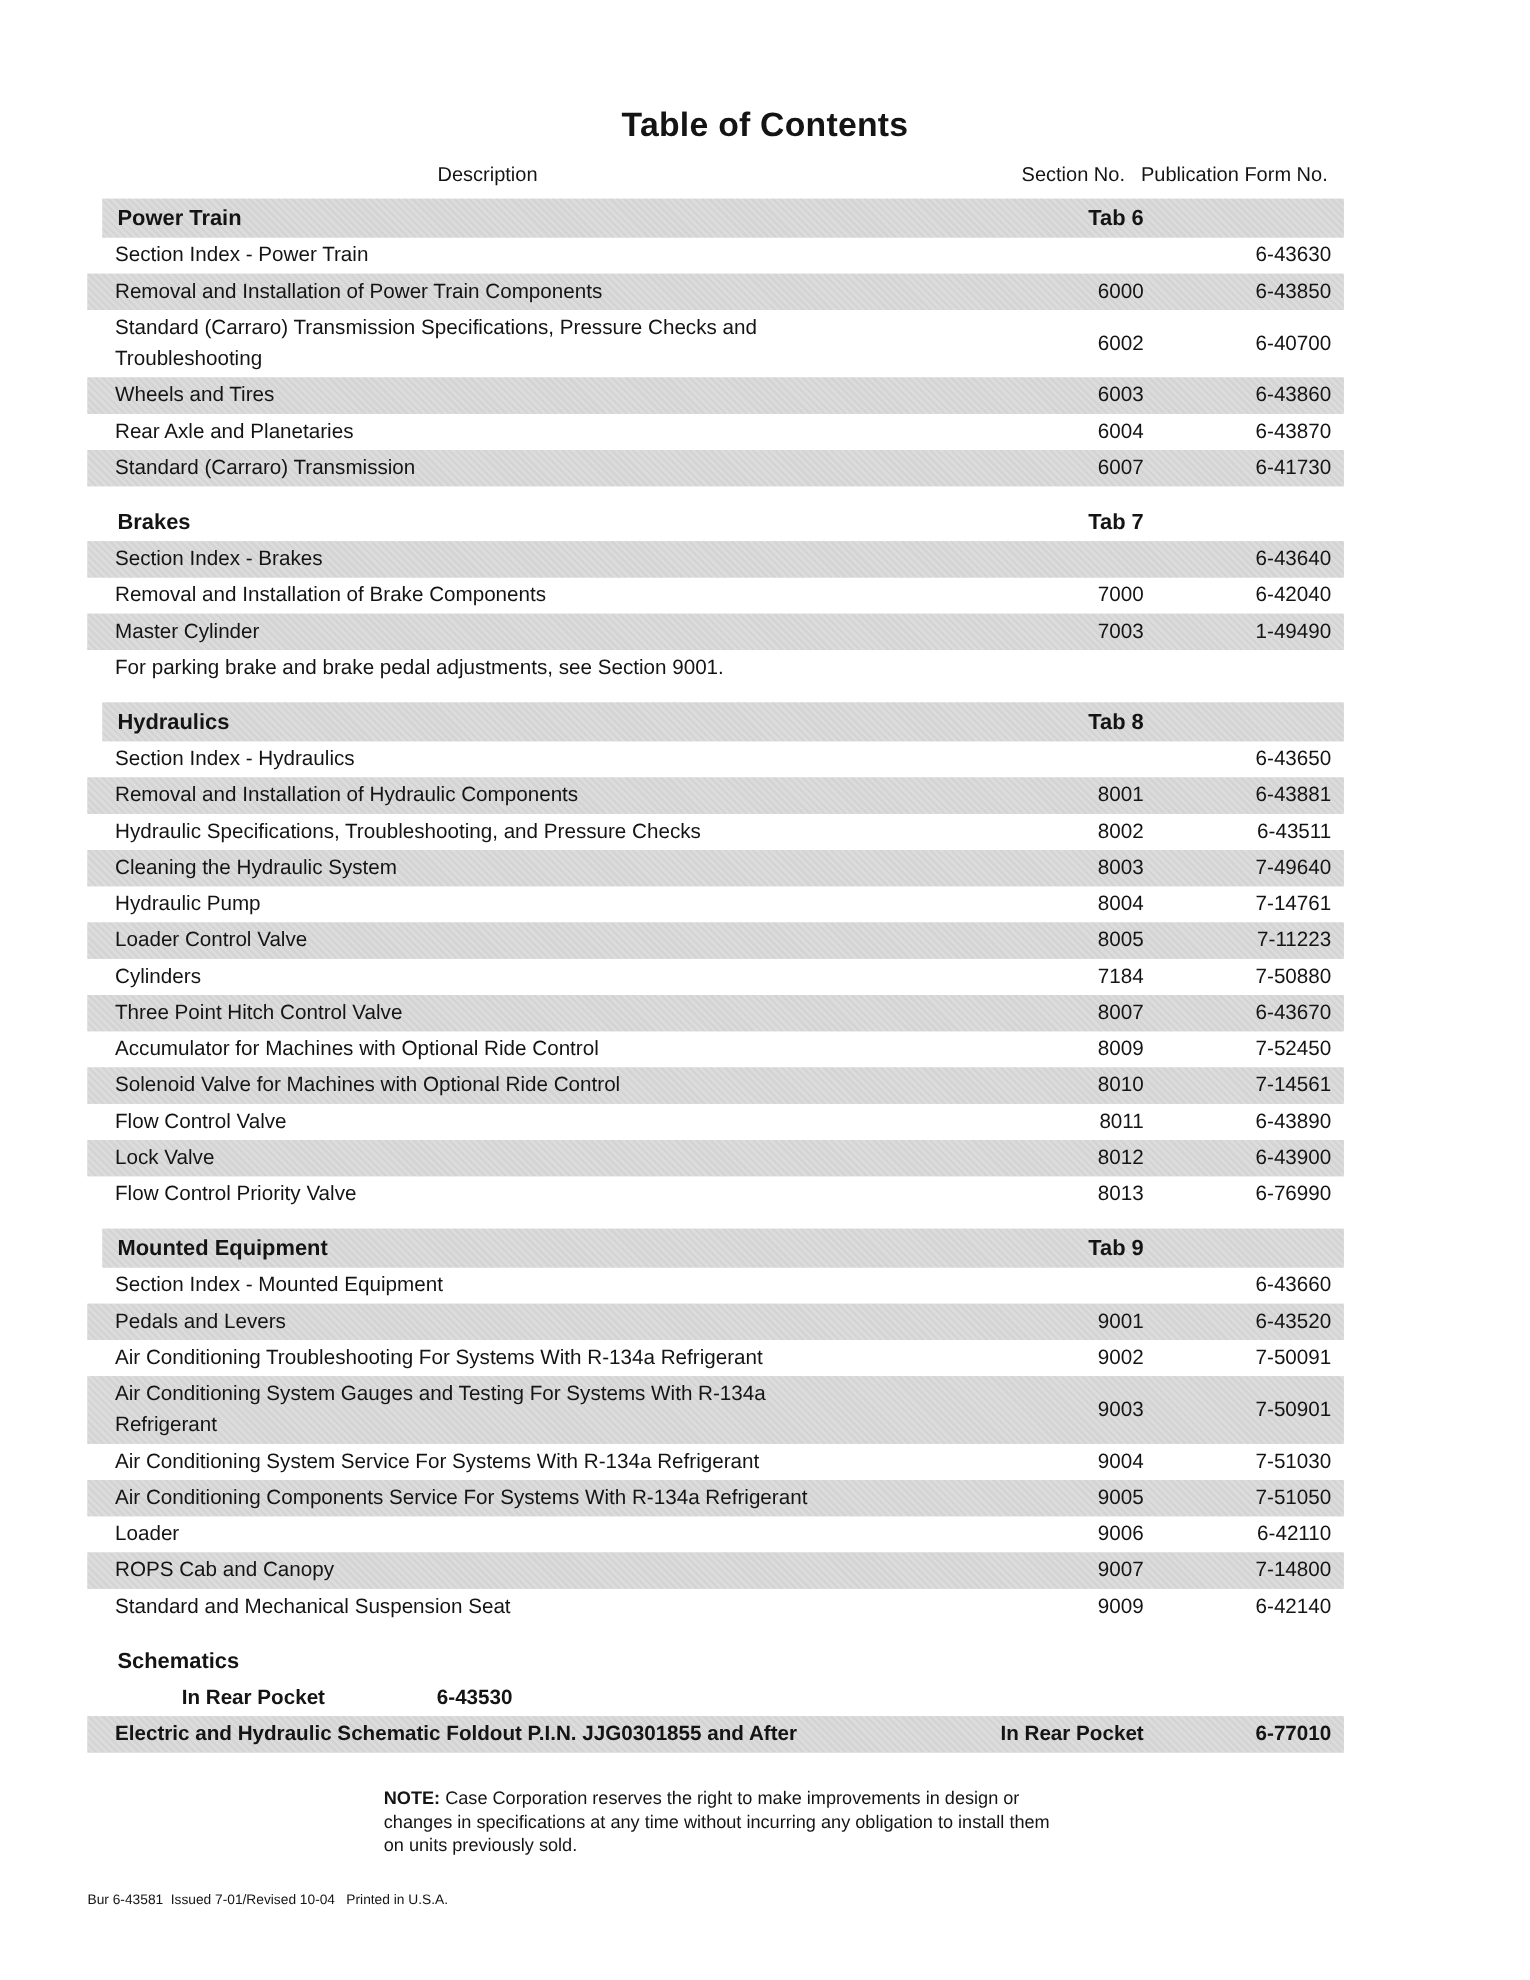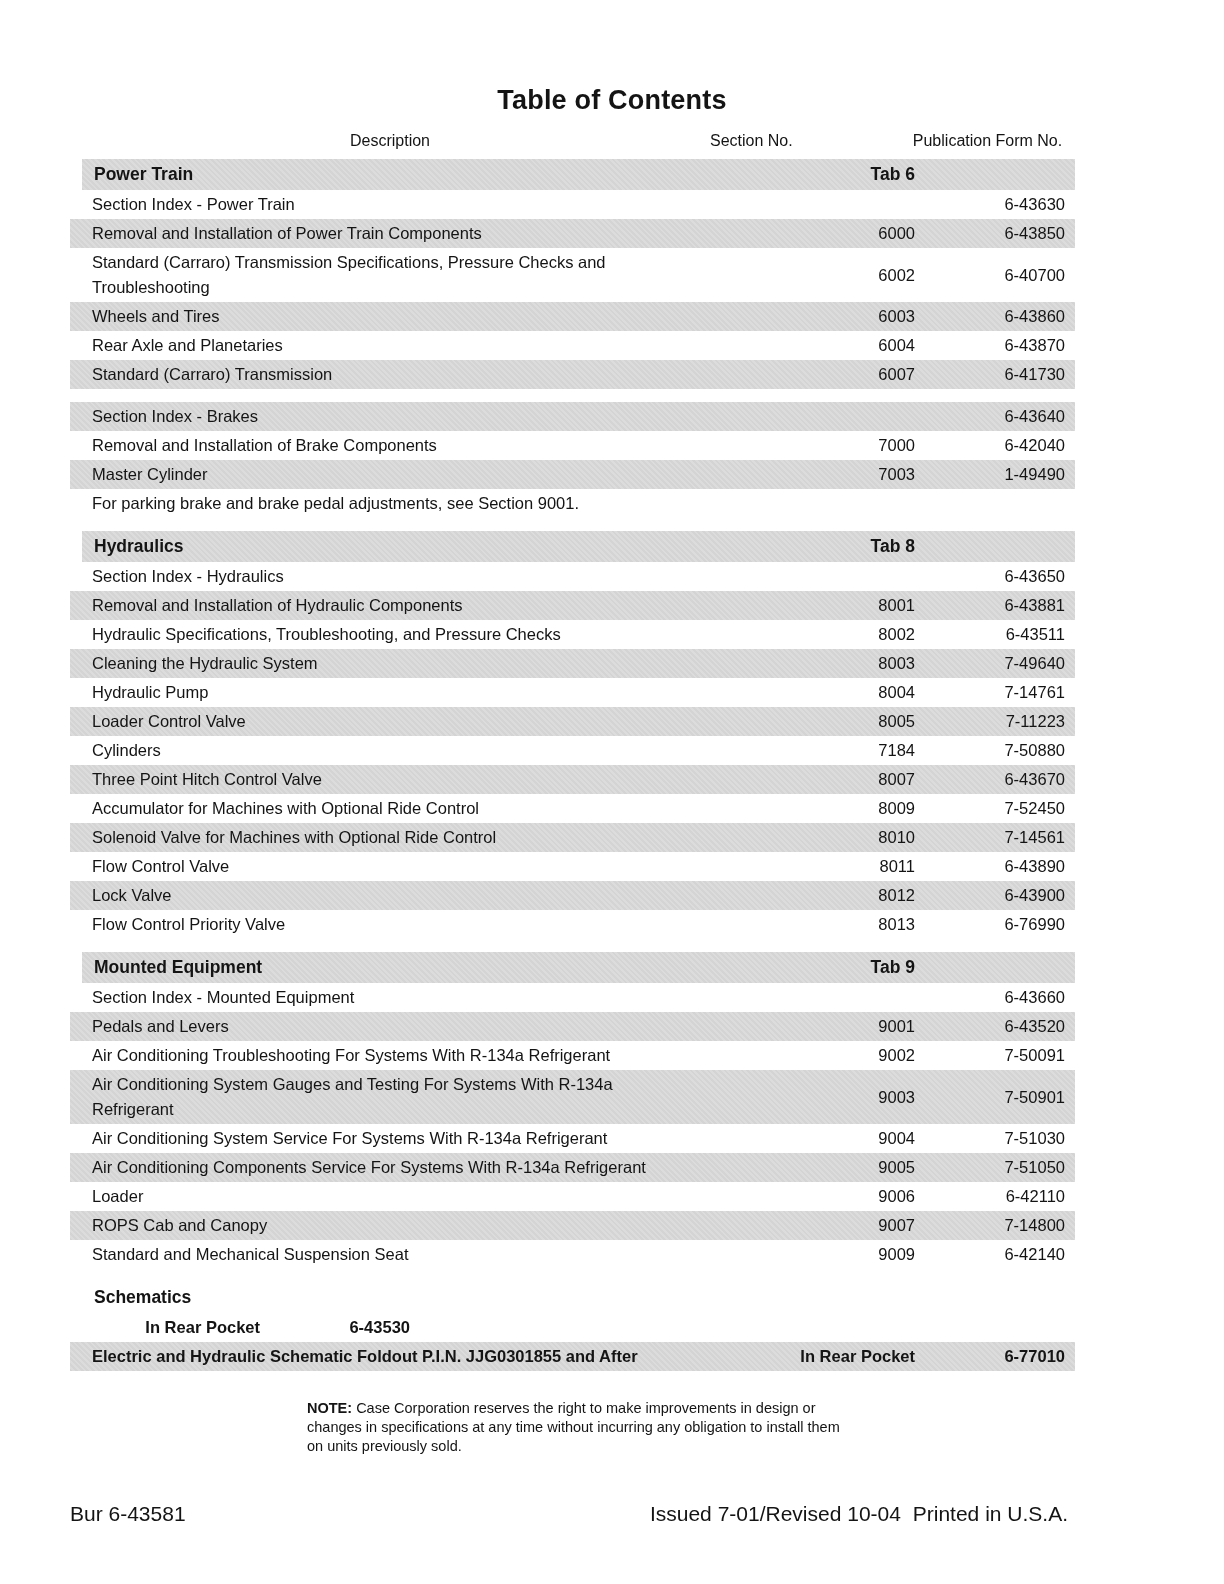--- a/index.html
+++ b/index.html
@@ -5,40 +5,40 @@
   html,body { margin:0; padding:0; background:#ffffff; }
   .page {
     width:1224px; height:1584px; position:relative; box-sizing:border-box;
     padding-top:85px; background:#ffffff; color:#141414;
     font-family:"Liberation Sans", sans-serif; overflow:hidden;
   }
   .title { text-align:center; font-size:27px; font-weight:bold; margin:0 0 16px 0; letter-spacing:0.2px; }
   .table { width:1005px; margin-left:70px; }
   .col-headers { display:flex; font-size:16px; margin-bottom:9px; }
   .ch-desc { flex:1 1 auto; text-align:center; }
-  .ch-sec  { flex:0 0 190px; text-align:left; }
+  .ch-sec  { flex:0 0 190px; text-align:right; }
   .ch-pub  { flex:0 0 175px; text-align:center; }
   .section { margin-top:13px; }
   .section:first-child { margin-top:0; }
   .row { display:flex; align-items:center; font-size:16.5px; min-height:29px; line-height:25px; }
   .c-desc { flex:1 1 auto; padding:2px 30px 2px 22px; }
   .c-sec  { flex:0 0 190px; text-align:right; }
   .c-pub  { flex:0 0 160px; text-align:right; padding-right:10px; box-sizing:border-box; }
   .shaded {
     background:#d8d8d8;
     background-image:repeating-linear-gradient(45deg, #d4d4d4 0 2px, #dcdcdc 2px 4px);
   }
   .header-row { font-weight:bold; font-size:17.5px; min-height:31px;margin-left:12px; }
   .header-row .c-desc { padding-left:12px; }
   .bold { font-weight:bold; }
   .note { width:545px; margin:28px 0 0 307px; font-size:14.5px; line-height:19px; }
   .note-label { font-weight:bold; }
   .footer {
     position:absolute; left:70px; right:156px; bottom:58px;
-    display:flex; justify-content:space-between; font-size:21px;
+    display:flex; justify-content:flex-start; font-size:11px;
   }
   .footer-right span { margin-left:6px; }
 </style>
 </head>
 <body>
 
 <div class="page">
   <h1 class="title">Table of Contents</h1>
 
   <div class="table">
@@ -79,20 +79,25 @@
             <div class="c-sec">6004</div>
             <div class="c-pub">6-43870</div>
           </div>
           <div class="row shaded">
             <div class="c-desc">Standard (Carraro) Transmission</div>
             <div class="c-sec">6007</div>
             <div class="c-pub">6-41730</div>
           </div>
         </div>
         <div class="section">
+          <div class="row header-row">
+            <div class="c-desc">Brakes</div>
+            <div class="c-sec">Tab 7</div>
+            <div class="c-pub"></div>
+          </div>
           <div class="row shaded">
             <div class="c-desc">Section Index - Brakes</div>
             <div class="c-sec"></div>
             <div class="c-pub">6-43640</div>
           </div>
           <div class="row">
             <div class="c-desc">Removal and Installation of Brake Components</div>
             <div class="c-sec">7000</div>
             <div class="c-pub">6-42040</div>
           </div>

